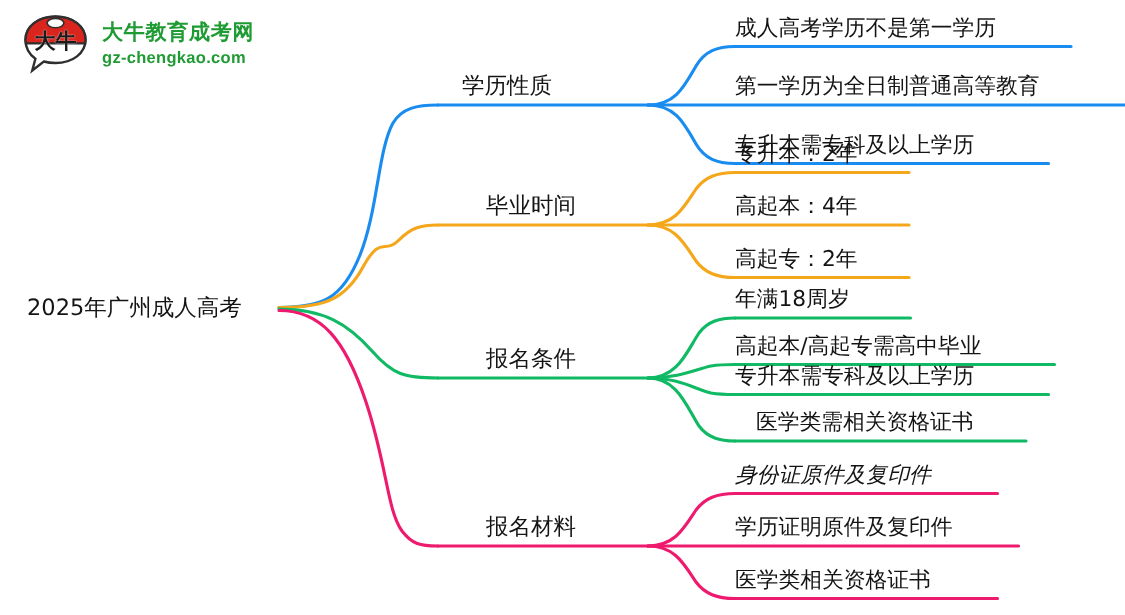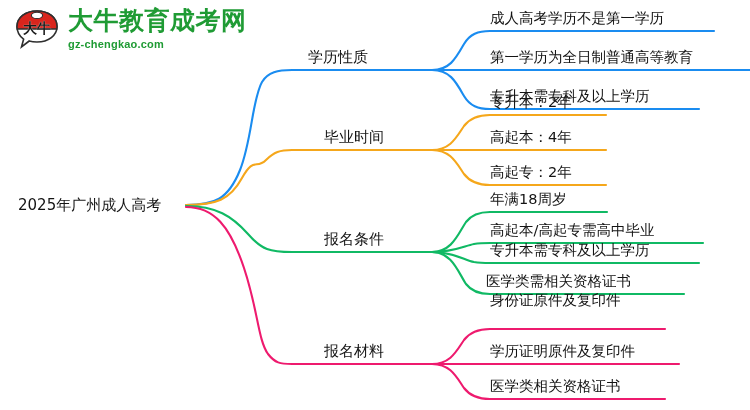--- a/index.html
+++ b/index.html
@@ -15,21 +15,21 @@
   
   .logo-wrap{
     position:absolute;left:14px;top:8px;
     display:flex;align-items:center;gap:8px;
   }
   .logo-mark{
     position:relative;width:46px;height:44px;flex:none;
   }
   .logo-text{display:flex;flex-direction:column;justify-content:center;line-height:1;}
   .logo-title{
-    font-size:25px;font-weight:bold;color:#1f9b34;
+    font-size:14px;font-weight:bold;color:#1f9b34;
     letter-spacing:0.5px;white-space:nowrap;
     font-family:Liberation Mono, monospace;
     text-align:center;
   }
   .logo-sub{
     font-size:11px;font-weight:bold;color:#1f9b34;
     margin-top:4px;white-space:nowrap;letter-spacing:0.2px;
     font-family:"Liberation Sans",sans-serif;
   }
 
@@ -128,19 +128,19 @@
   <div class="node leaf-node" style="left:490px;top:48px;font-family:Liberation Serif, serif;">第一学历为全日制普通高等教育</div>
   <div class="node leaf-node" style="left:490px;top:87px;">专升本需专科及以上学历</div>
 
   <div class="node leaf-node" style="left:490px;top:93px;">专升本：2年</div>
   <div class="node leaf-node" style="left:490px;top:128px;">高起本：4年</div>
   <div class="node leaf-node" style="left:490px;top:163px;">高起专：2年</div>
 
   <div class="node leaf-node" style="left:490px;top:190px;">年满18周岁</div>
   <div class="node leaf-node" style="left:490px;top:221px;">高起本/高起专需高中毕业</div>
   <div class="node leaf-node" style="left:490px;top:241px;">专升本需专科及以上学历</div>
-  <div class="node leaf-node" style="left:486px;top:272px;">医学类需相关资格证书</div>
+  <div class="node leaf-node" style="left:504px;top:272px;">医学类需相关资格证书</div>
 
-  <div class="node leaf-node" style="left:490px;top:291px;">身份证原件及复印件</div>
+  <div class="node leaf-node" style="left:490px;top:307px;font-style:italic;">身份证原件及复印件</div>
   <div class="node leaf-node" style="left:490px;top:342px;">学历证明原件及复印件</div>
   <div class="node leaf-node" style="left:490px;top:377px;">医学类相关资格证书</div>
 
 </div>
 
 </body></html>

